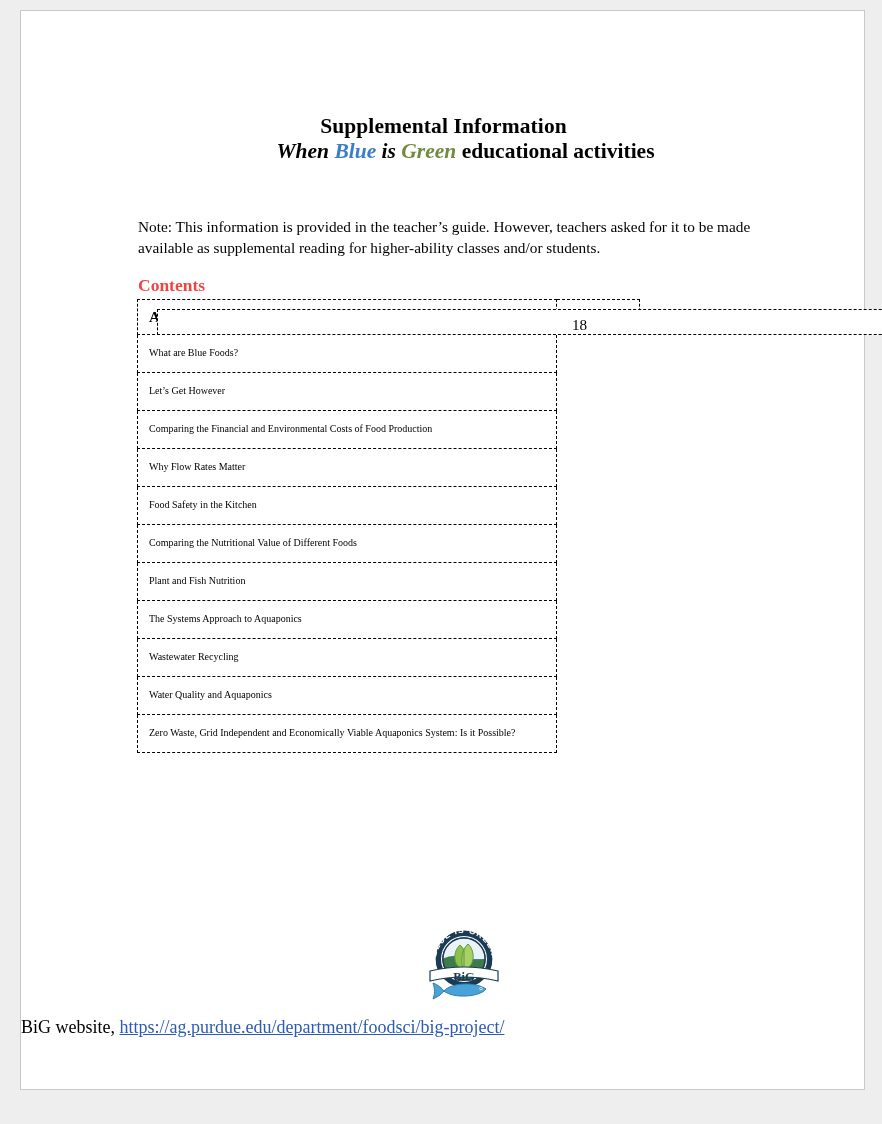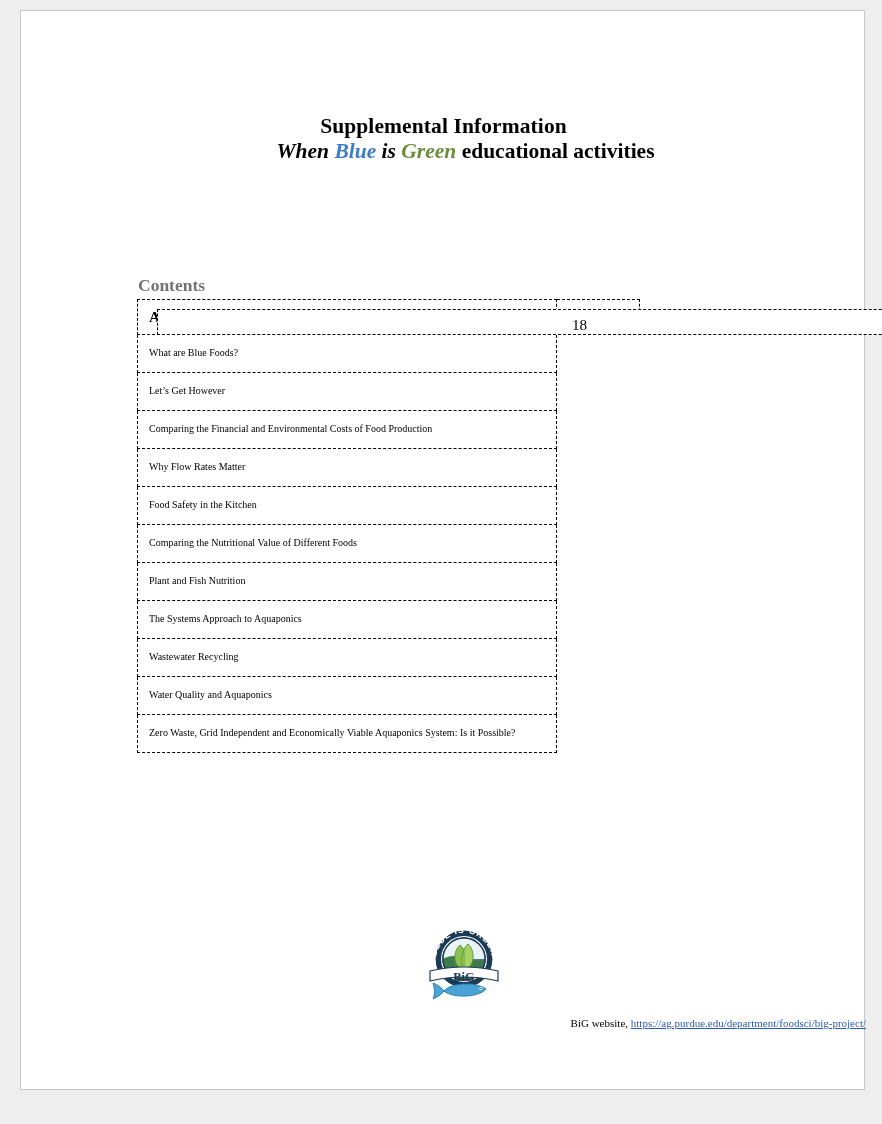--- a/index.html
+++ b/index.html
@@ -78,21 +78,21 @@
     text-align: left;
   }
 
   
   .contents-heading {
     position: absolute;
     left: 117px;
     top: 264px;
     font-size: 17.5px;
     font-weight: bold;
-    color: #737373;
+    color: #ef4444;
   }
 
   
   .toc-wrap {
     position: absolute;
     left: 116px;
     top: 288px;
     width: 502px;
   }
   table.toc {
@@ -141,42 +141,43 @@
     height: 84px;
   }
   .logo svg { display: block; }
 
   
   .footer {
     position: absolute;
     left: 0;
     top: 1006px;
     width: 845px;
-    text-align: right;
-    font-size: 11px;
+    text-align: left;
+    font-size: 18px;
     color: #000000;
   }
   .footer a.url {
     color: #2b5bb5;
     text-decoration: underline;
   }
 </style>
 </head>
 <body>
 
 <div class="viewport">
   <div class="page">
 
     <div class="title-block">
       <div class="title-line">Supplemental Information</div>
       <div class="title-line-3">
         <span class="t-italic">When </span><span class="t-blue">Blue</span><span class="t-italic"> is </span><span class="t-green">Green</span><span> educational activities</span>
       </div>
     </div>
 
+    <div class="note">Note: This information is provided in the teacher’s guide. However, teachers asked for it to be made available as supplemental reading for higher-ability classes and/or students.</div>
 
     <div class="contents-heading">Contents</div>
 
     <div class="toc-wrap">
       <table class="toc">
         <colgroup>
           <col class="c-activity">
           <col class="c-page">
         </colgroup>
         <thead>

